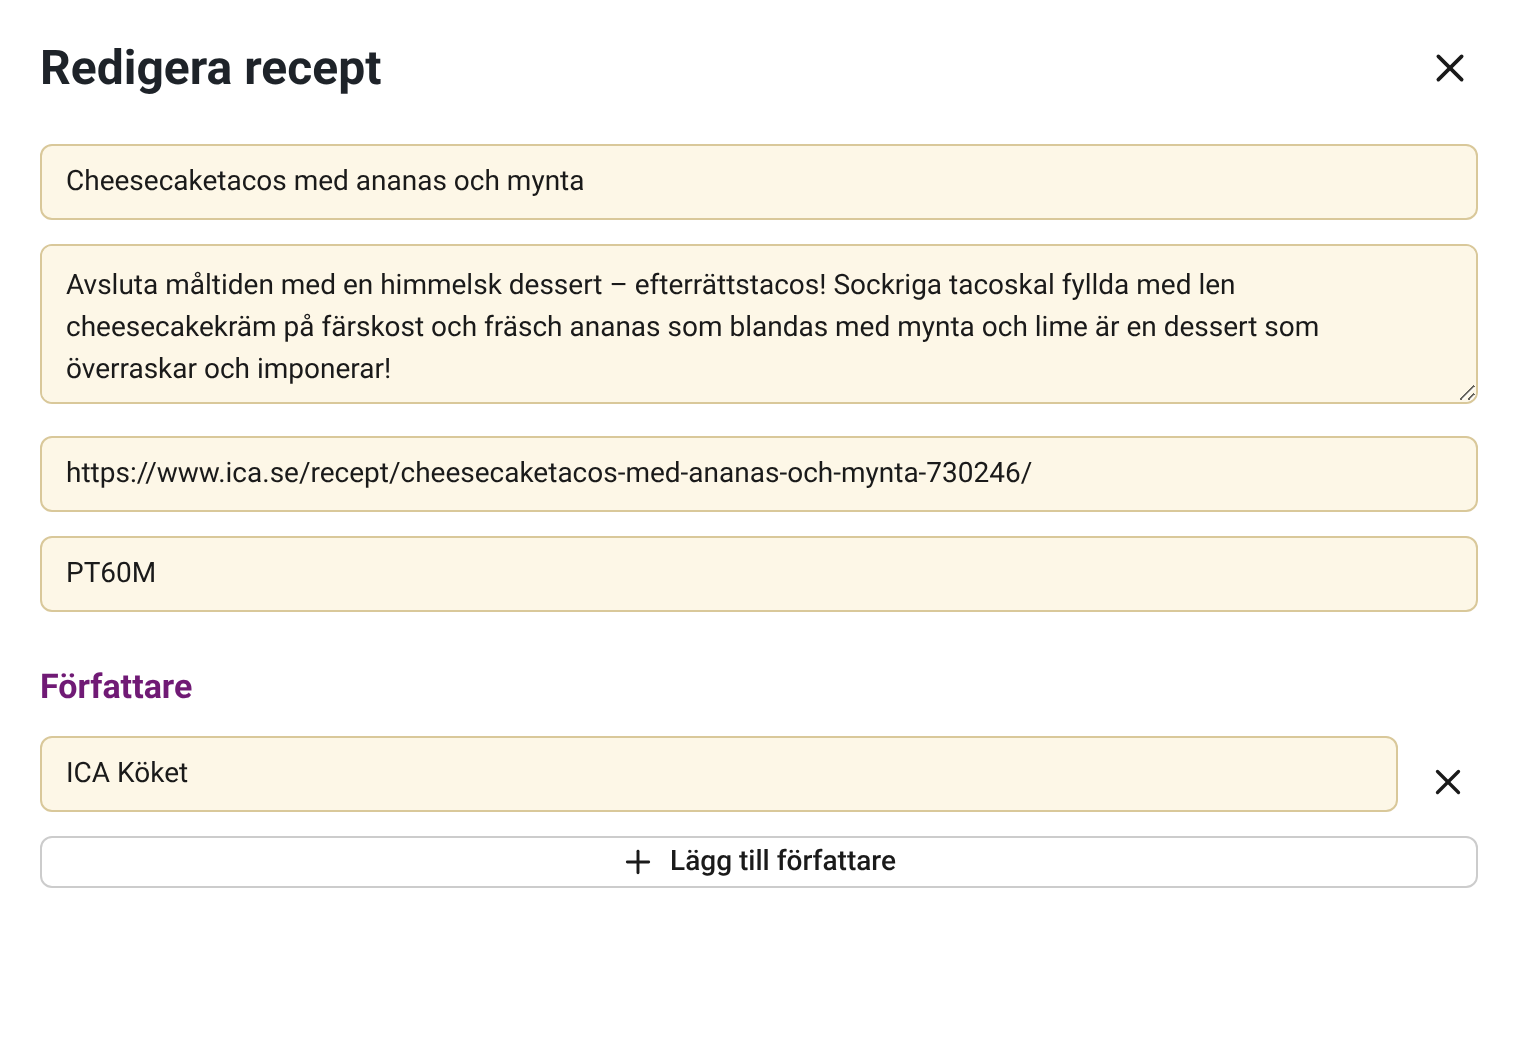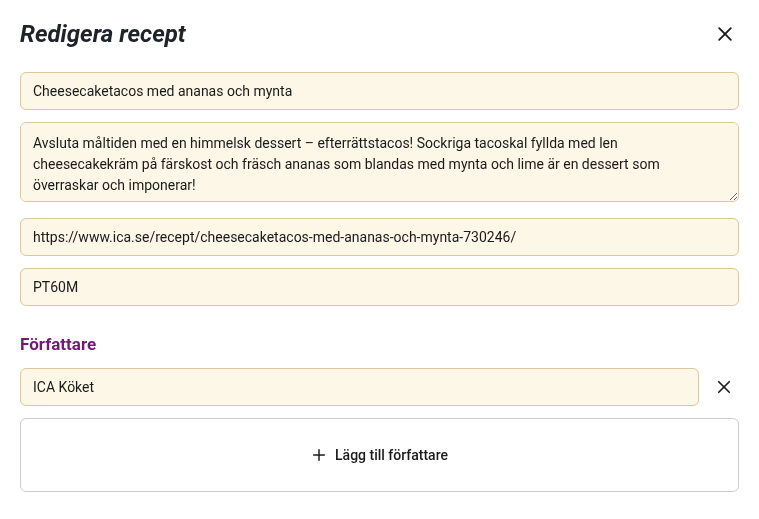--- a/index.html
+++ b/index.html
@@ -13,21 +13,20 @@
     .header {
       display: flex;
       justify-content: space-between;
       align-items: center;
       margin-bottom: 24px;
     }
     .title {
       font-size: 24px;
       font-weight: 700;
       color: #1e2329;
-      font-style: italic;
     }
     .close-btn {
       background: none;
       border: none;
       cursor: pointer;
       padding: 4px;
       display: flex;
       align-items: center;
       justify-content: center;
     }
@@ -50,41 +49,41 @@
     }
     .section-label {
       font-size: 17px;
       font-weight: 700;
       color: #701a75;
       margin-top: 16px;
       margin-bottom: 14px;
     }
     .author-row {
       display: flex;
-      align-items: center;
+      align-items: flex-end;
       gap: 10px;
       margin-bottom: 12px;
     }
     .author-row .field-input {
       flex: 1;
       margin-bottom: 0;
     }
     .remove-btn {
       background: none;
       border: none;
       cursor: pointer;
       padding: 6px;
       display: flex;
       align-items: center;
       justify-content: center;
     }
     .remove-btn svg { width: 18px; height: 18px; }
     .add-btn {
       width: 100%;
-      padding: 28px;
+      padding: 4px;
       border: 1px solid #ccc;
       border-radius: 6px;
       background: #fff;
       font-size: 14px;
       font-weight: 500;
       font-family: inherit;
       color: #1a1a1a;
       cursor: pointer;
       display: flex;
       align-items: center;

